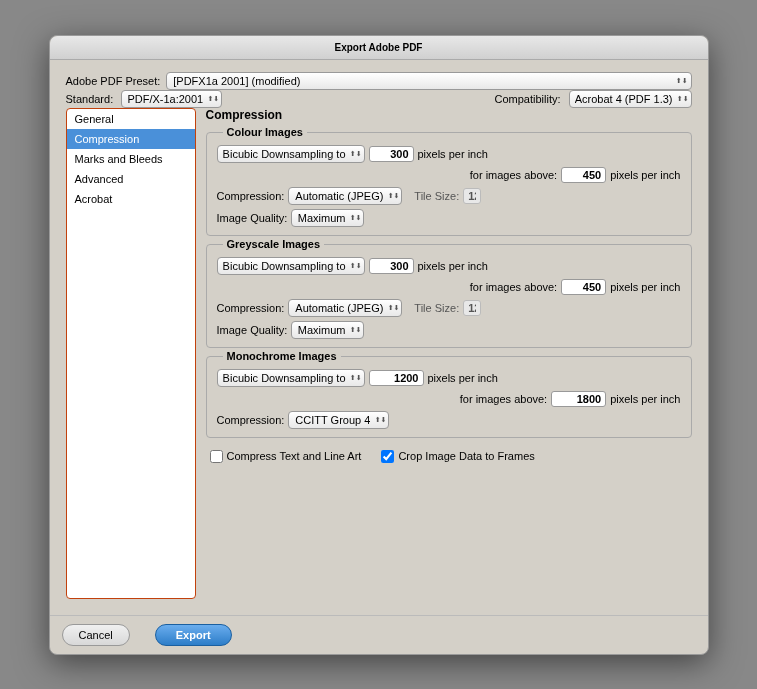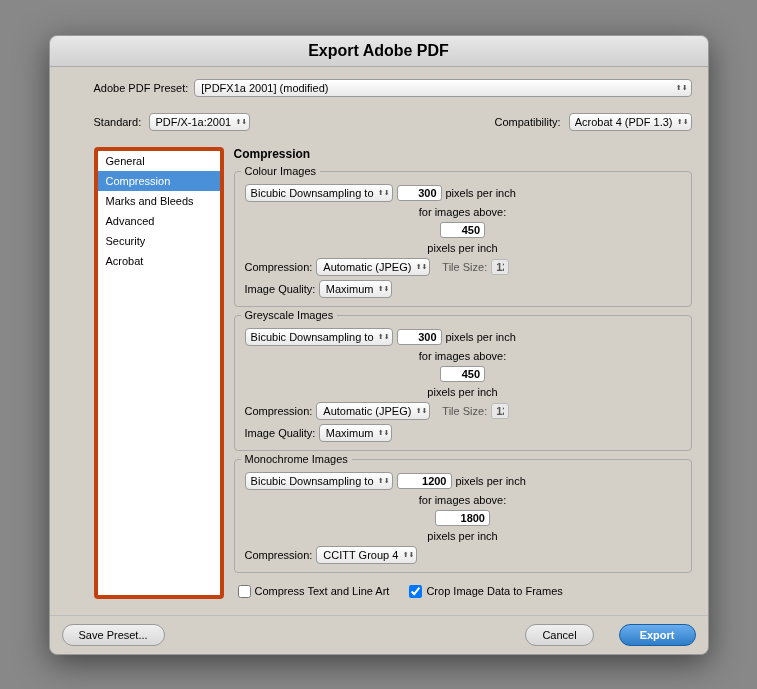--- a/index.html
+++ b/index.html
@@ -25,33 +25,32 @@
       display: flex;
       flex-direction: column;
       overflow: hidden;
     }
 
     .title-bar {
       background: linear-gradient(to bottom, #e8e8e8, #d0d0d0);
       border-bottom: 1px solid #aaa;
       text-align: center;
       padding: 6px 0;
-      font-size: 16px;
+      font-size: 10px;
       font-weight: bold;
       color: #000;
       border-radius: 8px 8px 0 0;
     }
 
     .content {
       flex: 1;
       padding: 12px 16px;
       display: flex;
       flex-direction: column;
-      gap: 16px;
-      margin-left: 28px;
+      gap: 0;
     }
 
     .top-row {
       display: flex;
       align-items: center;
       gap: 6px;
     }
 
     .top-row label {
       font-size: 11px;
@@ -99,21 +98,21 @@
 
     .main-area {
       display: flex;
       gap: 10px;
       flex: 1;
     }
 
     .sidebar {
       width: 130px;
       background: #fff;
-      border: 4px solid #c2410c;
+      border: 1px solid #c2410c;
       border-radius: 4px;
       overflow: hidden;
     }
 
     .sidebar-item {
       padding: 4px 8px;
       font-size: 11px;
       color: #000;
       cursor: pointer;
     }
@@ -141,25 +140,25 @@
       border: 1px solid #aaa;
       border-radius: 4px;
       padding: 8px 10px;
       position: relative;
       background: #d4d0c8;
     }
 
     .group-label {
       position: absolute;
       top: -7px;
-      left: 6px;
+      left: 16px;
       background: #d4d0c8;
       padding: 0 4px;
       font-size: 11px;
-      font-weight: normal;
+      font-weight: bold;
       color: #000;
     }
 
     .group-content {
       display: flex;
       flex-direction: column;
       gap: 4px;
       margin-top: 4px;
     }
 
@@ -247,22 +246,22 @@
       font-size: 11px;
       cursor: pointer;
       color: #fff;
       font-weight: bold;
     }
 
     .indent-row {
       display: flex;
       align-items: center;
       gap: 4px;
+      justify-content: flex-end;
       padding-right: 0;
-      flex-direction: column;
     }
 
     select { cursor: pointer; }
 
     .select-wrapper-sm {
       position: relative;
       display: inline-block;
     }
 
     .select-wrapper-sm select {
@@ -330,21 +329,20 @@
       </div>
     </div>
 
     <div class="main-area">
 
       <div class="sidebar">
         <div class="sidebar-item">General</div>
         <div class="sidebar-item active">Compression</div>
         <div class="sidebar-item">Marks and Bleeds</div>
         <div class="sidebar-item">Advanced</div>
-        <div class="sidebar-item">Security</div>
         <div class="sidebar-item">Acrobat</div>
       </div>
 
       <div class="panel">
         <div class="panel-title">Compression</div>
 
         <div class="group-box">
           <span class="group-label">Colour Images</span>
           <div class="group-content">
             <div class="row">
@@ -456,19 +454,18 @@
           <div class="check-item">
             <input type="checkbox" id="crop-image" checked="" style="">
             <label for="crop-image">Crop Image Data to Frames</label>
           </div>
         </div>
       </div>
     </div>
   </div>
 
   <div class="bottom-buttons">
-    <button class="btn">Save Preset...</button>
     <div class="right-buttons">
       <button class="btn">Cancel</button>
       <button class="btn-blue">Export</button>
     </div>
   </div>
 </div>
 
 </body></html>

